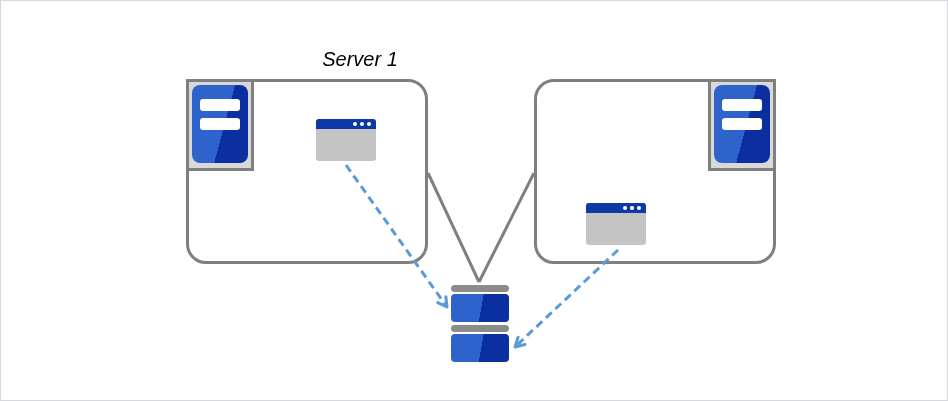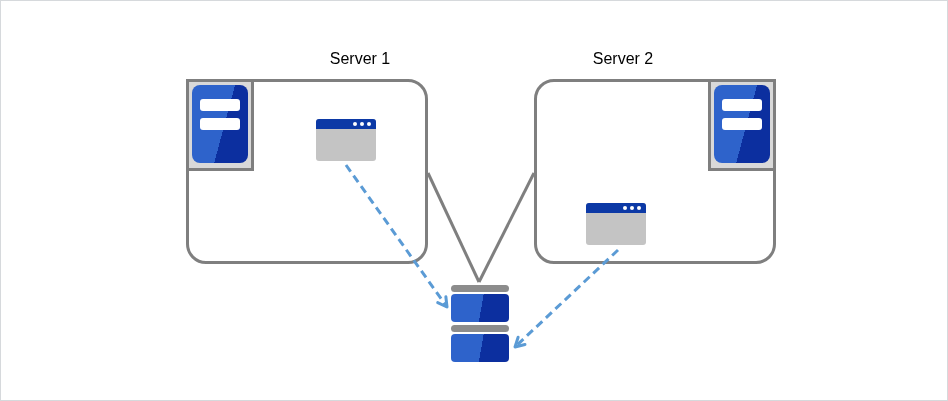--- a/index.html
+++ b/index.html
@@ -22,24 +22,25 @@
     box-sizing:border-box;
     border:1px solid var(--canvas-border);
     background:#ffffff;
     font-family:"Liberation Sans", sans-serif;
     color:var(--text-black);
     overflow:hidden;
   }
   .label{
     position:absolute;
     transform:translateX(-50%);
-    font-size:16px;
+    font-size:20px;
     line-height:26px;
     white-space:nowrap;
     color:var(--text-black);
+    font-style:italic;
   }
   .server-box{
     position:absolute;
     width:242px;height:185px;
     box-sizing:border-box;
     border:3px solid var(--line-gray);
     border-radius:20px;
     background:#ffffff;
     z-index:1;
   }
@@ -130,21 +131,20 @@
   <div class="label" style="left:346px;top:90px;">Application</div>
 
   <div class="app-window" style="left:315px;top:118px;">
     <div class="app-titlebar">
       <span class="app-dot"></span>
       <span class="app-dot"></span>
       <span class="app-dot"></span>
     </div>
   </div>
 
-  <div class="label" style="left:622px;top:45px;">Server 2</div>
 
   <div class="server-box" style="left:533px;top:78px;"></div>
 
   <div class="server-icon-container" style="left:707px;top:78px;">
     <div class="server-tower">
       <div class="tower-slot s1"></div>
       <div class="tower-slot s2"></div>
     </div>
   </div>
 

